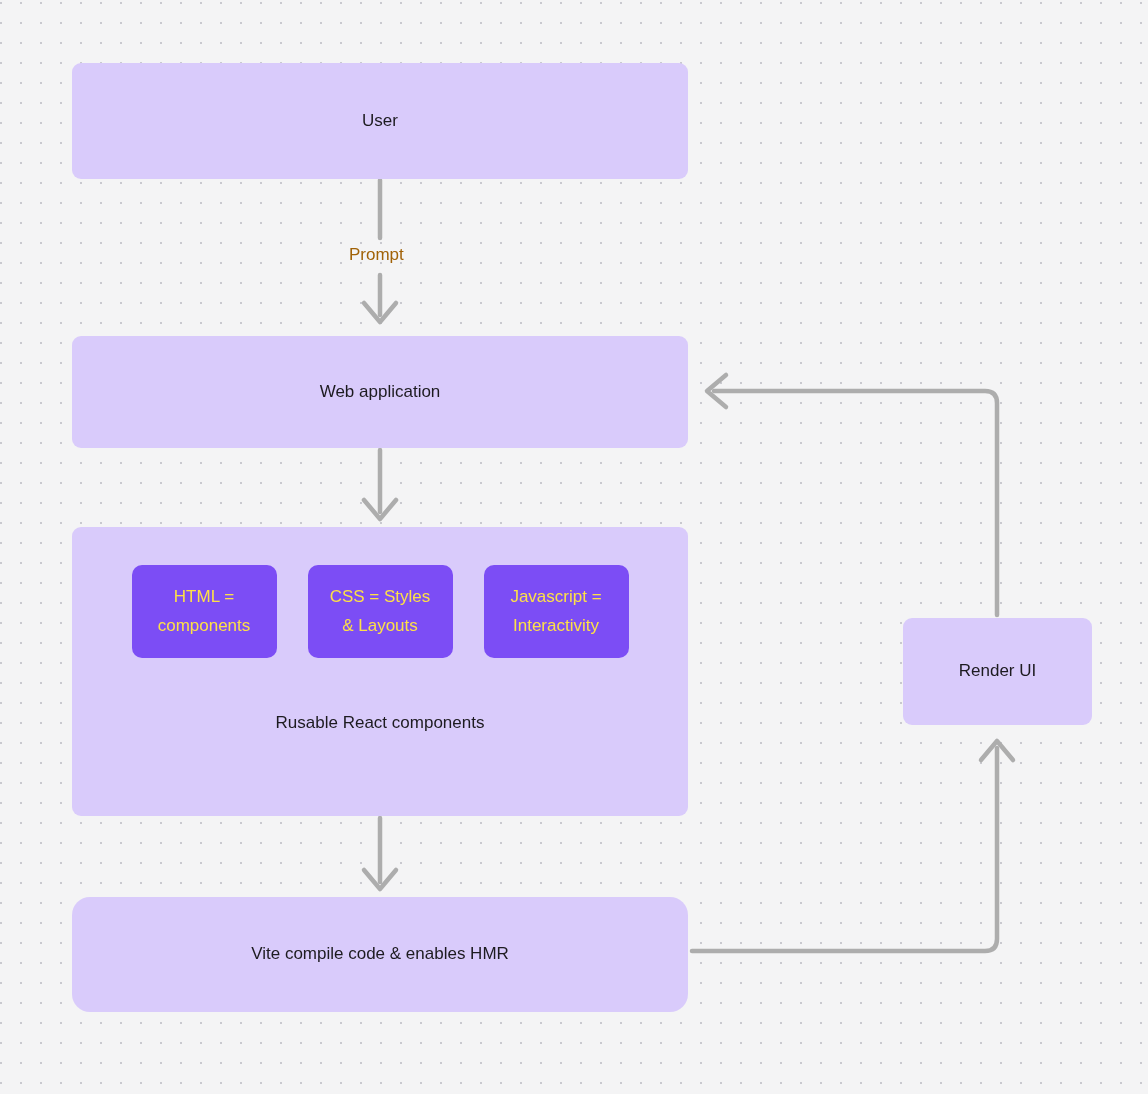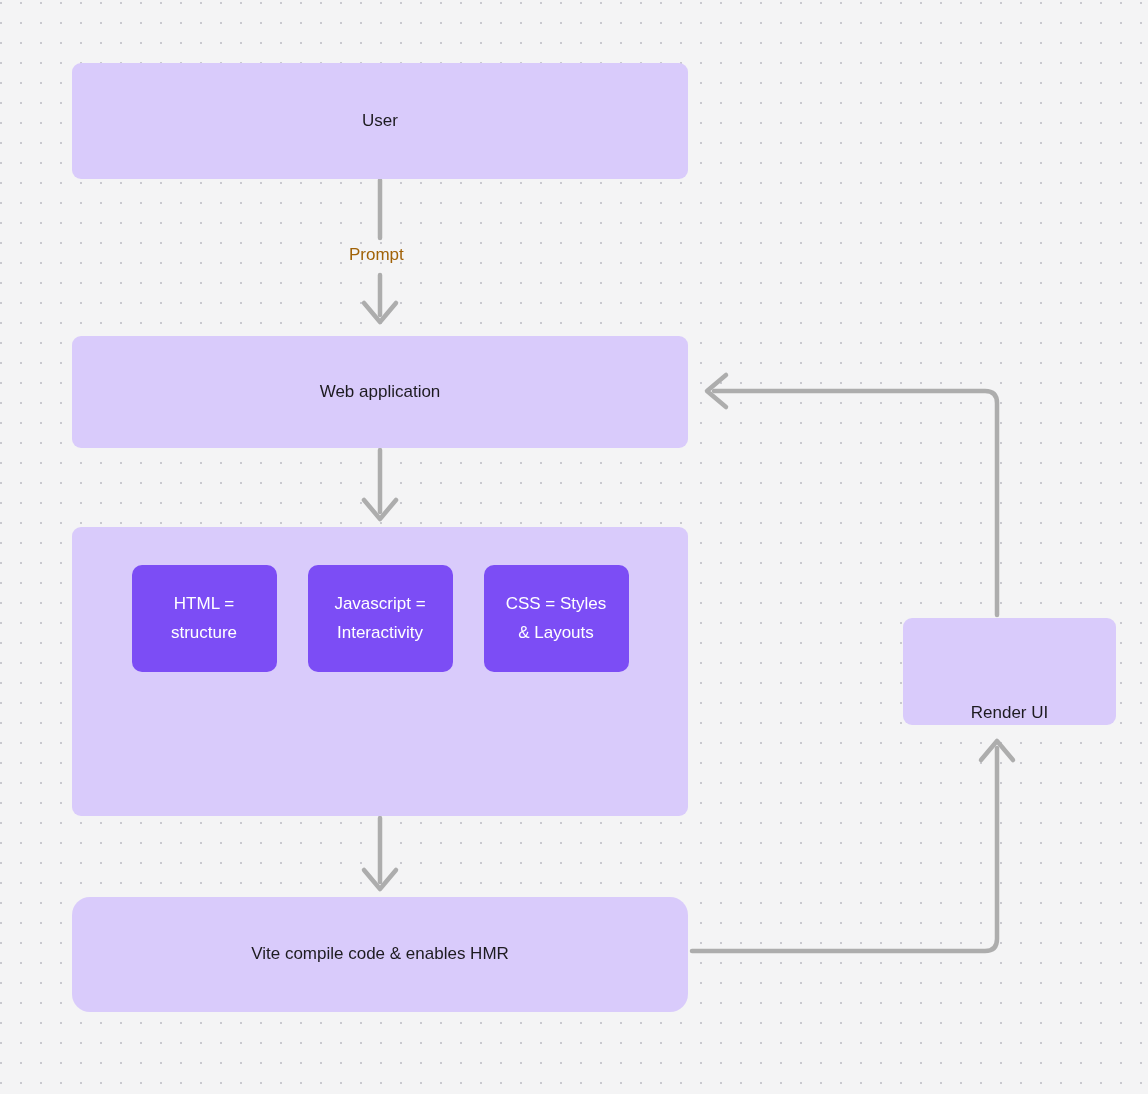--- a/index.html
+++ b/index.html
@@ -51,35 +51,35 @@
   }
 
   .node-user        { left: 72px;  top: 63px;  width: 616px; height: 116px; }
   .node-webapp      { left: 72px;  top: 336px; width: 616px; height: 112px; }
   .node-components  {
     left: 72px; top: 527px; width: 616px; height: 289px;
     display: block;
     padding-top: 38px;
   }
   .node-vite        { left: 72px;  top: 897px; width: 616px; height: 115px; border-radius: 18px; }
-  .node-render      { left: 903px; top: 618px; width: 213px; height: 107px; align-items: flex-end; }
+  .node-render      { left: 903px; top: 618px; width: 189px; height: 107px; }
 
   
   .inner-row {
     display: flex;
     justify-content: center;
     gap: 31px;
   }
 
   .inner-box {
     width: 145px;
-    height: 107px;
+    height: 93px;
     background: #7c4df5;
     border-radius: 10px;
-    color: #ffffff;
+    color: #fde047;
     font-size: 17px;
     line-height: 1.7;
     display: flex;
     align-items: center;
     justify-content: center;
     text-align: center;
     padding: 0 6px;
   }
 
   .group-caption {
@@ -146,36 +146,37 @@
 
   <div class="node node-webapp">
     <span>Web application</span>
   </div>
 
   <div class="node node-components">
     <div class="inner-row">
       <div class="inner-box">
         <span>
           <span>HTML =</span><br>
-          <span>structure</span>
+          <span>components</span>
+        </span>
+      </div>
+      <div class="inner-box">
+        <span>
+          <span>CSS = Styles</span><br>
+          <span>&amp; Layouts</span>
         </span>
       </div>
       <div class="inner-box">
         <span>
           <span>Javascript =</span><br>
           <span>Interactivity</span>
         </span>
       </div>
-      <div class="inner-box">
-        <span>
-          <span>CSS = Styles</span><br>
-          <span>&amp; Layouts</span>
-        </span>
-      </div>
     </div>
+    <div class="group-caption">Rusable React components</div>
   </div>
 
   <div class="node node-vite">
     <span>Vite compile code &amp; enables HMR</span>
   </div>
 
   <div class="node node-render">
     <span>Render UI</span>
   </div>
 

